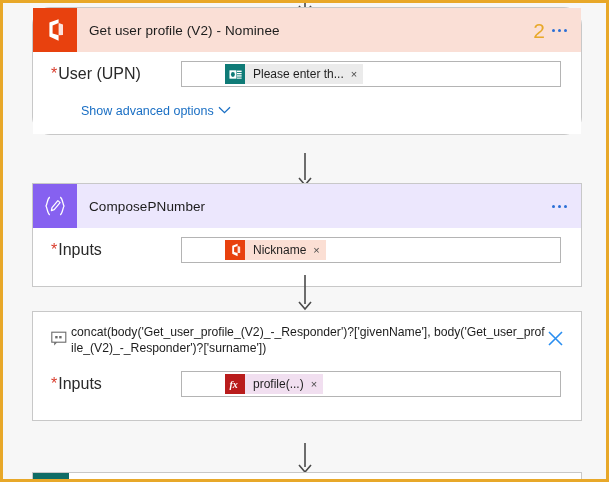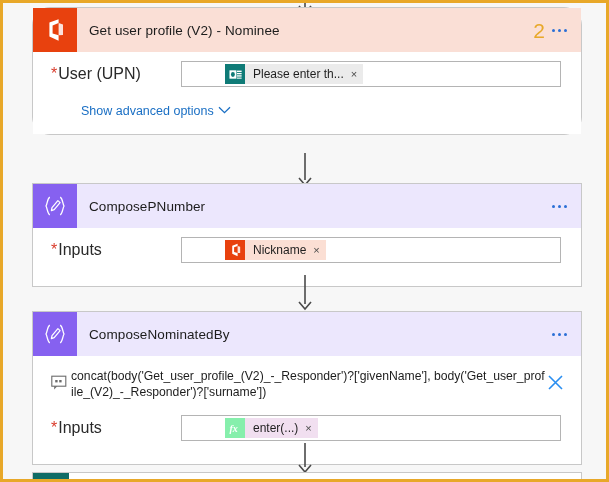--- a/index.html
+++ b/index.html
@@ -137,21 +137,21 @@
     max-width: 100%;
     padding-left: 38px;
   }
   .chip-icon {
     width: 20px; height: 20px;
     flex: 0 0 20px;
     display: flex; align-items: center; justify-content: center;
   }
   .chip-icon.outlook { background: #0f7b77; }
   .chip-icon.office  { background: #e8410e; }
-  .chip-icon.fx      { background: #86efac; }
+  .chip-icon.fx      { background: #b91c1c; }
   .chip-body {
     display: inline-flex;
     align-items: center;
     height: 20px;
     padding: 0 6px 0 8px;
     gap: 7px;
     font-size: 12px;
     color: #1f1f1f;
     white-space: nowrap;
   }
@@ -339,37 +339,20 @@
     </div>
 
     <div class="connector" style="top:272px;">
       <svg width="18" height="36" viewBox="0 0 18 36">
         <line x1="9" y1="0" x2="9" y2="29" stroke="#4a4a4a" stroke-width="1.6"></line>
         <path d="M3 27 L9 34 L15 27" fill="none" stroke="#4a4a4a" stroke-width="1.6"></path>
       </svg>
     </div>
 
     <div class="card" style="top:308px;">
-      <div class="card-header lav">
-        <div class="hdr-icon compose">
-          <svg width="26" height="22" viewBox="0 0 26 22" aria-hidden="true">
-            <path d="M7.8 2.2 C5.4 3.4 5.4 8.6 4.0 11 C5.4 13.4 5.4 18.6 7.8 19.8" fill="none" stroke="#ffffff" stroke-width="1.3"></path>
-            <path d="M18.2 2.2 C20.6 3.4 20.6 8.6 22.0 11 C20.6 13.4 20.6 18.6 18.2 19.8" fill="none" stroke="#ffffff" stroke-width="1.3"></path>
-            <path d="M15.9 5.6 L10.0 12.6 L9.4 15.6 L12.2 14.6 L18.1 7.6 Z" fill="none" stroke="#ffffff" stroke-width="1.25" stroke-linejoin="round"></path>
-          </svg>
-        </div>
-        <div class="hdr-title">ComposeNominatedBy</div>
-        <div class="hdr-right">
-          <span class="ellipsis">
-            <i></i>
-              <i></i>
-              <i></i>
-          </span>
-        </div>
-      </div>
 
       <div class="card-body">
         <div class="expr-row">
           <span class="expr-icon">
             <svg width="18" height="16" viewBox="0 0 18 16" aria-hidden="true">
               <rect x="0.8" y="1.2" width="14" height="10" fill="none" stroke="#6b6b6b" stroke-width="1.1"></rect>
               <rect x="4.2" y="5.0" width="2.4" height="2.4" fill="#6b6b6b"></rect>
               <rect x="8.2" y="5.0" width="2.4" height="2.4" fill="#6b6b6b"></rect>
               <path d="M3.2 11.2 L3.2 14.4 L6.2 11.2 Z" fill="#6b6b6b"></path>
             </svg>
@@ -387,21 +370,21 @@
             <span class="req">*</span><span>Inputs</span>
           </div>
           <div class="field-input">
             <span class="chip">
               <span class="chip-icon fx">
                 <svg width="14" height="14" viewBox="0 0 14 14" aria-hidden="true">
                   <text x="1.4" y="10.6" font-family="Liberation Serif, serif" font-size="10" font-style="italic" font-weight="bold" fill="#ffffff">fx</text>
                 </svg>
               </span>
               <span class="chip-body lav">
-                <span>enter(...)</span>
+                <span>profile(...)</span>
                 <span class="chip-x">×</span>
               </span>
             </span>
           </div>
         </div>
         <div class="card-spacer"></div>
       </div>
     </div>
 
     <div class="connector" style="top:440px;">

